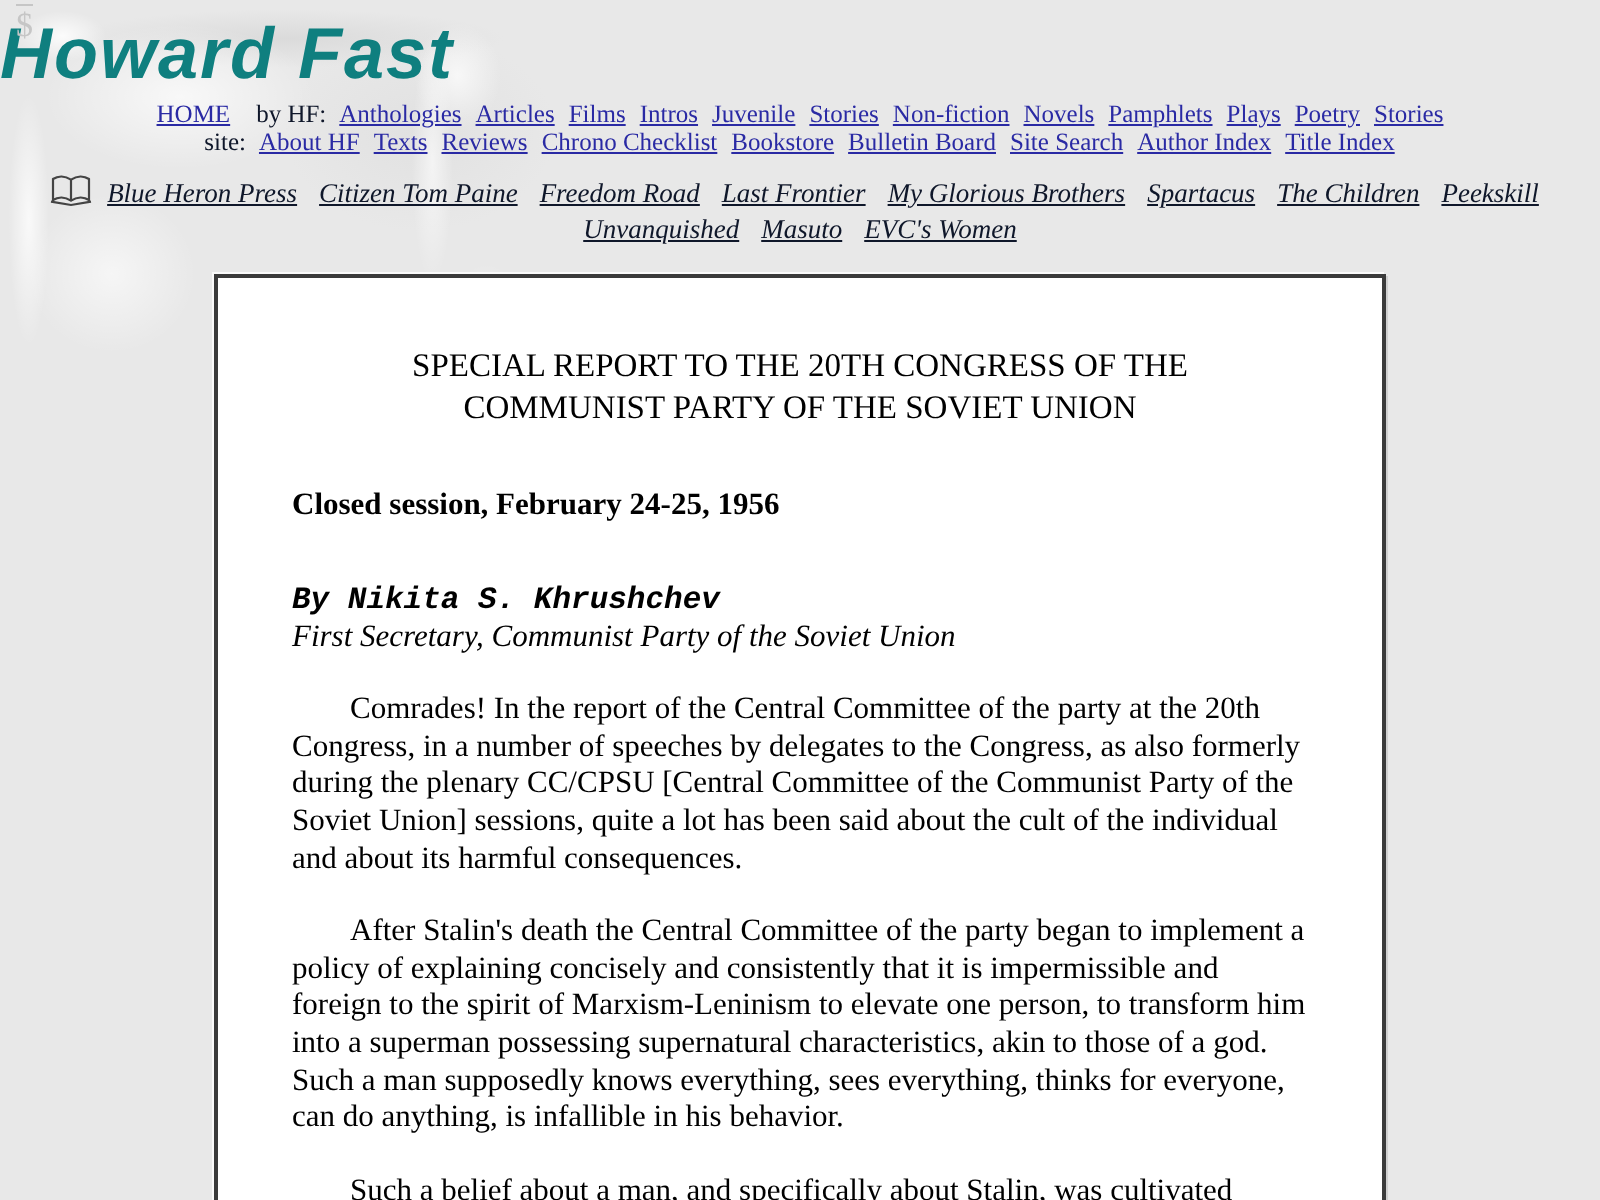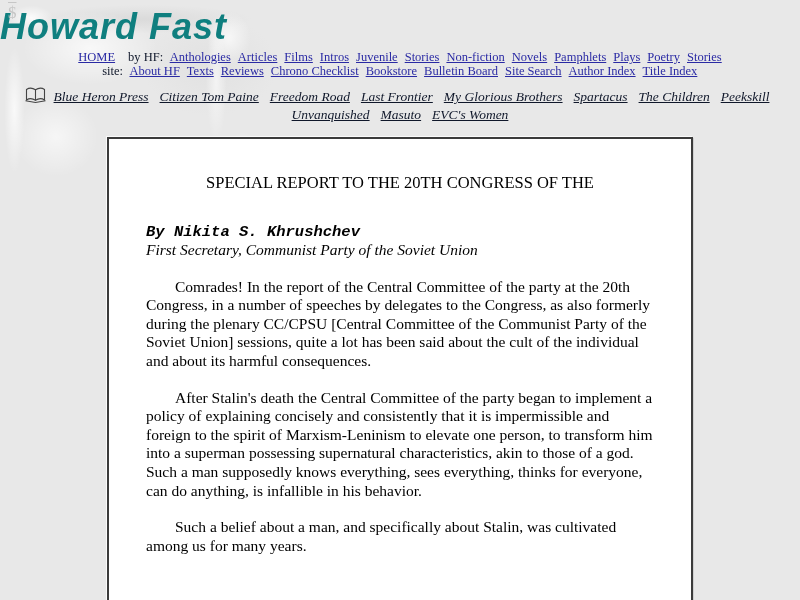--- a/index.html
+++ b/index.html
@@ -85,20 +85,22 @@
         <path d="M1.5 2.5 C4 0.8, 7.5 0.8, 10.5 2.8 C13.5 0.8, 17 0.8, 19.5 2.5 L19.5 13 C17 11.3, 13.5 11.3, 10.5 13.3 C7.5 11.3, 4 11.3, 1.5 13 Z" fill="none" stroke="#444" stroke-width="1.1"></path>
         <path d="M10.5 2.8 L10.5 13.3 M0.5 13.8 L10.5 15.5 L20.5 13.8" fill="none" stroke="#444" stroke-width="1.1"></path>
       </svg></span><a href="#">Blue Heron Press</a><a href="#">Citizen Tom Paine</a><a href="#">Freedom Road</a><a href="#">Last Frontier</a><a href="#">My Glorious Brothers</a><a href="#">Spartacus</a><a href="#">The Children</a><a href="#">Peekskill</a>
   <br>
   <a href="#">Unvanquished</a><a href="#">Masuto</a><a href="#">EVC's Women</a>
 </div>
 
 <div class="doc-box">
   <div class="doc-title">
     <span>SPECIAL REPORT TO THE 20TH CONGRESS OF THE</span><br>
+    <span>COMMUNIST PARTY OF THE SOVIET UNION</span>
   </div>
+  <div class="doc-session">Closed session, February 24-25, 1956</div>
   <div class="doc-byline">By Nikita S. Khrushchev</div>
   <div class="doc-byline2">First Secretary, Communist Party of the Soviet Union</div>
   <p class="doc-para">Comrades! In the report of the Central Committee of the party at the 20th Congress, in a number of speeches by delegates to the Congress, as also formerly during the plenary CC/CPSU [Central Committee of the Communist Party of the Soviet Union] sessions, quite a lot has been said about the cult of the individual and about its harmful consequences.</p>
   <p class="doc-para">After Stalin's death the Central Committee of the party began to implement a policy of explaining concisely and consistently that it is impermissible and foreign to the spirit of Marxism-Leninism to elevate one person, to transform him into a superman possessing supernatural characteristics, akin to those of a god. Such a man supposedly knows everything, sees everything, thinks for everyone, can do anything, is infallible in his behavior.</p>
   <p class="doc-para">Such a belief about a man, and specifically about Stalin, was cultivated among us for many years.</p>
 
 </div>
 
 </body></html>

